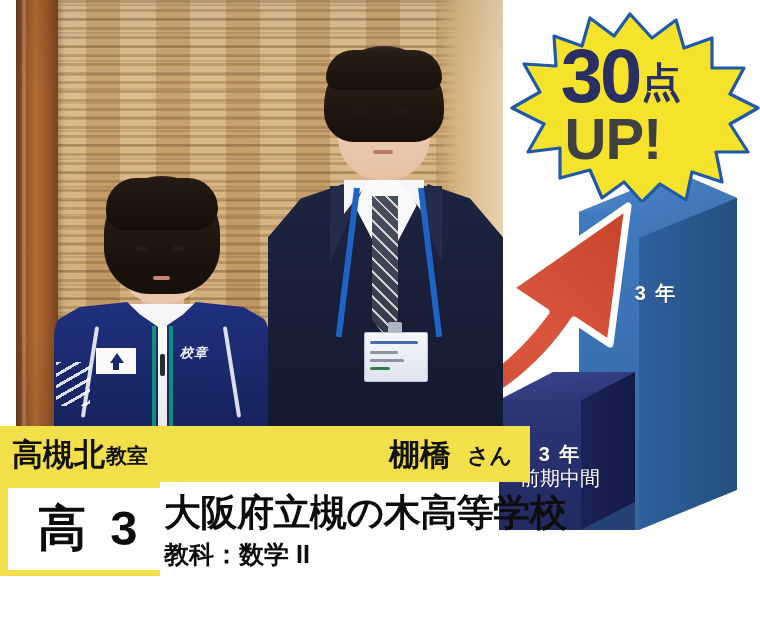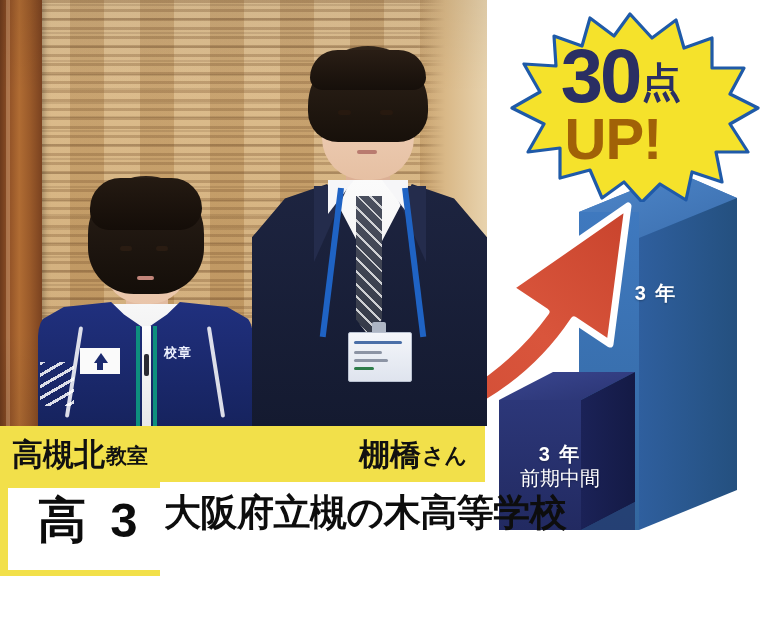--- a/index.html
+++ b/index.html
@@ -9,23 +9,24 @@
   }
   #stage{
     position:relative;
     width:760px;height:620px;
     overflow:hidden;
     background:#ffffff;
   }
 
   
   .photo{
-    position:absolute;left:0;top:0;width:487px;height:426px;
+    position:absolute;left:16px;top:0;width:487px;height:426px;
     overflow:hidden;
     background:#3b82f6;
+    font-style:italic;
   }
   
   .wall{
     position:absolute;left:0;top:0;width:100%;height:100%;
     background:
       repeating-linear-gradient(0deg,
         rgba(120,82,45,.30) 0px, rgba(120,82,45,.30) 3px,
         rgba(255,255,255,0) 3px, rgba(255,255,255,0) 9px),
       repeating-linear-gradient(90deg,
         rgba(140,96,52,.16) 0px, rgba(140,96,52,.16) 34px,
@@ -198,55 +199,55 @@
   .barlabel .l2{font-size:20px;letter-spacing:0px;}
   #label-short{left:500px;top:443px;width:120px;}
   #label-tall{left:586px;top:282px;width:140px;}
 
   
   .burst{position:absolute;left:506px;top:12px;width:254px;height:190px;}
   .burst svg{position:absolute;left:0;top:0;}
   .burst-text{position:absolute;left:0;top:0;width:254px;height:190px;pointer-events:none;}
   .burst-up{
     position:absolute;left:0;top:98px;width:214px;text-align:center;
-    font-size:58px;font-weight:700;color:#a16207;letter-spacing:-1px;
+    font-size:58px;font-weight:700;color:#404040;letter-spacing:-1px;
     font-family:"Liberation Sans","DejaVu Sans",sans-serif;line-height:1;
   }
   .burst-num{
     position:absolute;left:8px;top:26px;width:214px;text-align:center;
     font-family:"Liberation Sans","DejaVu Sans",sans-serif;line-height:1;
     color:#2a2f63;white-space:nowrap;
   }
   .burst-num .n{font-size:76px;font-weight:700;letter-spacing:-3px;}
   .burst-num .u{font-size:40px;font-weight:700;margin-left:2px;position:relative;top:-6px;}
 
   
   .infopanel{position:absolute;left:0;top:426px;width:487px;height:194px;background:#ffffff;}
   .yellowbar{
-    position:absolute;left:0;top:0;width:485px;height:56px;background:#f2e04a;
+    position:absolute;left:0;top:0;width:485px;height:56px;background:#f2e04a;padding-left:45px;
   }
   .classroom{
     position:absolute;left:12px;top:8px;color:#111111;white-space:nowrap;
     font-family:"Liberation Sans","DejaVu Sans",sans-serif;
   }
   .classroom .big{font-size:31px;font-weight:700;letter-spacing:0px;}
   .classroom .sml{font-size:21px;font-weight:700;margin-left:1px;position:relative;top:-2px;}
   .student{
     position:absolute;right:18px;top:8px;color:#111111;white-space:nowrap;
     font-family:"Liberation Sans","DejaVu Sans",sans-serif;
   }
   .student .big{font-size:31px;font-weight:700;}
-  .student .sml{font-size:22px;font-weight:700;margin-left:1px;position:relative;top:-2px;}
+  .student .sml{font-size:22px;font-weight:700;margin-left:16px;position:relative;top:-2px;}
 
   .gradewrap{
     position:absolute;left:0;top:56px;width:160px;height:94px;background:#f2e04a;
   }
   .gradebox{
     position:absolute;left:8px;top:6px;width:164px;height:82px;background:#ffffff;
-    display:flex;align-items:flex-start;justify-content:center;
+    display:flex;align-items:center;justify-content:center;
   }
   .gradebox span{
     font-size:49px;font-weight:700;color:#0c0c0c;letter-spacing:5px;
     font-family:"Liberation Sans","DejaVu Sans",sans-serif;
   }
   .school{
     position:absolute;left:164px;top:62px;font-size:37px;font-weight:700;color:#0d0d0d;
     white-space:nowrap;font-family:"Liberation Sans","DejaVu Sans",sans-serif;letter-spacing:-.5px;
   }
   .subject{
@@ -406,15 +407,16 @@
       </div>
     </div>
 
     <div class="gradewrap">
       <div class="gradebox">
         <span>高 3</span>
       </div>
     </div>
 
     <div class="school">大阪府立槻の木高等学校</div>
+    <div class="subject">教科：数学 II</div>
   </div>
 
 </div>
 
 </body></html>

